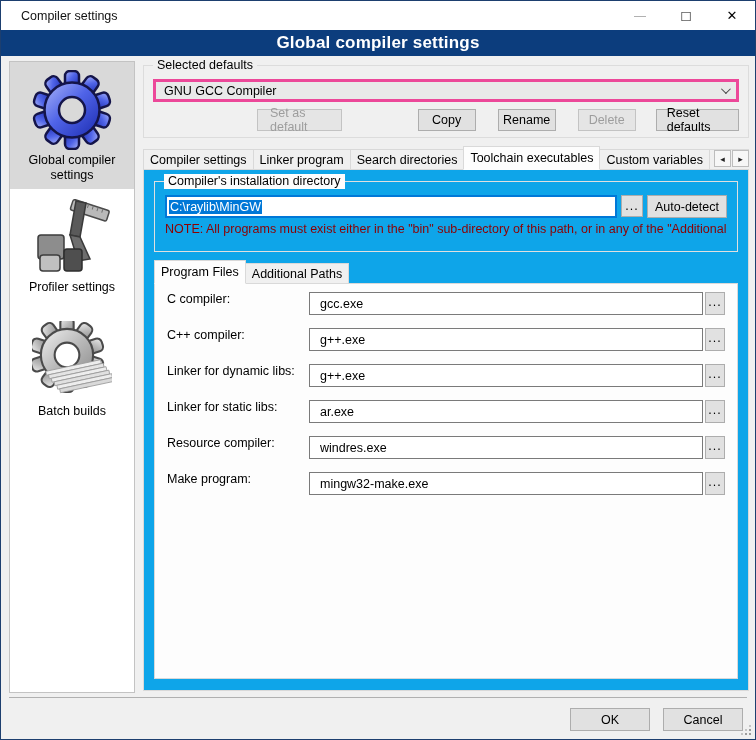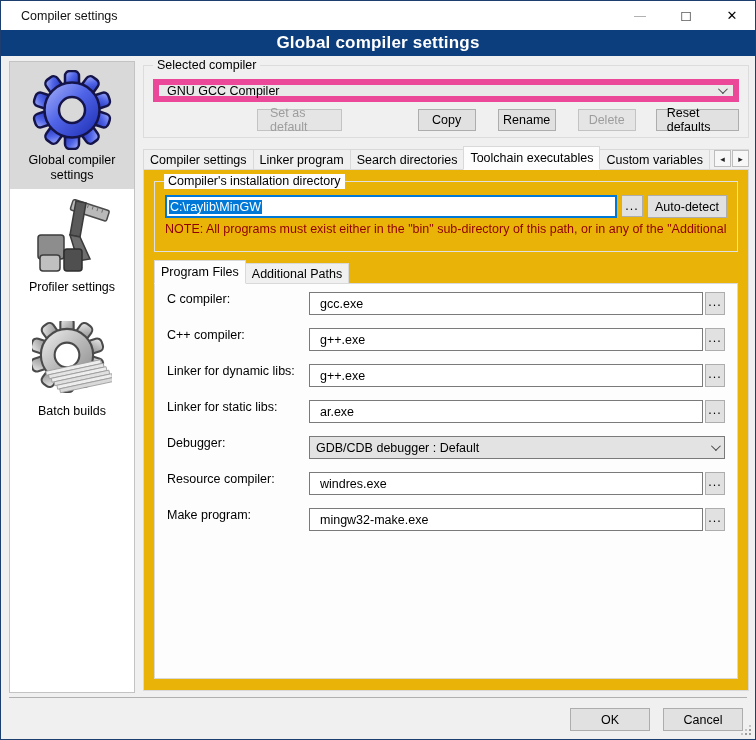--- a/index.html
+++ b/index.html
@@ -32,42 +32,42 @@
   
   .content { position:absolute; left:142px; top:0; width:606px; }
 
   
   .groupbox { position:relative; border:1px solid #dcdcdc; }
   .groupbox > .legend { position:absolute; top:-8px; left:9px; padding:0 4px; line-height:15px; }
   .legend-gray { background:#f0f0f0; }
   .legend-white { background:#fdfdfd; }
 
   .group-compiler { margin-top:9px; height:73px; padding:0 9px; }
-  .combo { height:23px; border:6px solid #ec4899; background:#e9e9e9; display:flex; align-items:center; padding:0 8px; }
+  .combo { height:23px; border:3px solid #ec4899; background:#e9e9e9; display:flex; align-items:center; padding:0 8px; }
   .combo-main { margin-top:13px; }
   .chev { width:7px; height:7px; border-right:1.5px solid #474747; border-bottom:1.5px solid #474747; transform:rotate(45deg) translateY(-2px); margin-left:auto; flex:none; }
 
   .btn { height:22px; background:#e1e1e1; border:1px solid #adadad; display:flex; align-items:center; justify-content:center; font-size:12.5px; cursor:default; }
   .btn.disabled { color:#9d9d9d; border-color:#c3c3c3; background:#e5e5e5; }
   .btn-row { margin-top:7px; display:flex;gap:20px; }
   .b-set { margin-left:104px; padding:0 12px; }
   .b-copy { margin-left:56px; width:75px; }
   .b-ren { margin-left:2px; width:75px; }
   .b-del { margin-left:2px; width:75px; }
   .b-reset { margin-left:auto; padding:0 10px; }
 
   
   .tabs { margin-top:8px; display:flex; align-items:flex-end; position:relative; height:24px; width:606px; overflow:hidden; }
   .tab { height:21px; padding:0 6px; border:1px solid #d9d9d9; background:#f0f0f0; display:flex; align-items:center; margin-right:-1px; white-space:nowrap; cursor:default; }
   .tab.active { height:24px; background:#fdfdfd; border-bottom:1px solid #fdfdfd; position:relative; z-index:2; }
   .tab.clip { width:44px; overflow:hidden; padding-right:0; flex:none; }
   .tab-arrows { position:absolute; right:0; bottom:3px; display:flex; z-index:3; background:#f0f0f0; padding-left:2px; }
   .tab-arrow { width:17px; height:17px; border:1px solid #bdbdbd; background:#f7f7f7; display:flex; align-items:center; justify-content:center; font-size:9px; color:#222; margin-left:1px; cursor:default; }
 
-  .tab-pane { position:relative; margin-top:-1px; width:606px; height:522px; border:1px solid #d9d9d9; background:#eab308; padding:0 7px; z-index:1; }
+  .tab-pane { position:relative; margin-top:-1px; width:606px; height:522px; border:1px solid #d9d9d9; background:#0ea5e9; padding:0 7px; z-index:1; }
 
   
   .group-install { margin:11px 3px 0; height:71px; padding:0 10px; border-color:#e0e0e0; }
   .install-row { margin-top:13px; display:flex; height:23px; }
   .input-focused { flex:1; border:2px solid #0078d7; background:#fff; display:flex; align-items:center; padding:0 2px; white-space:nowrap; overflow:hidden; }
   .seltext { background:#0078d7; color:#fff; padding:0 1px; }
   .dots-btn { width:22px; margin-left:4px; flex:none; }
   .autodetect-btn { width:80px; margin-left:4px; flex:none; height:23px; }
   .note { margin-top:4px; color:#8e0000; white-space:nowrap; overflow:hidden; }
 
@@ -188,21 +188,21 @@
             <rect x="26" y="64" width="56" height="4" fill="#d9d9d9" stroke="#9a9a9a" stroke-width="0.8"></rect>
           </g>
         </svg>
         <span class="side-label">Batch builds</span>
       </div>
     </div>
 
     <div class="content">
 
       <div class="groupbox group-compiler">
-        <span class="legend legend-gray">Selected compiler</span>
+        <span class="legend legend-gray">Selected defaults</span>
         <div class="combo combo-main">
           <span>GNU GCC Compiler</span>
           <span class="chev"></span>
         </div>
         <div class="btn-row">
           <div class="btn disabled b-set">Set as default</div>
           <div class="btn b-copy">Copy</div>
           <div class="btn b-ren">Rename</div>
           <div class="btn disabled b-del">Delete</div>
           <div class="btn b-reset">Reset defaults</div>
@@ -270,27 +270,20 @@
           </div>
 
           <div class="field-row">
             <span class="field-label">Linker for static libs:</span>
             <div class="field-input">ar.exe</div>
             <div class="btn field-dots">
                 <span class="dots-glyph">...</span>
               </div>
           </div>
 
-          <div class="field-row">
-            <span class="field-label">Debugger:</span>
-            <div class="field-select">
-              <span>GDB/CDB debugger : Default</span>
-              <span class="chev"></span>
-            </div>
-          </div>
 
           <div class="field-row">
             <span class="field-label">Resource compiler:</span>
             <div class="field-input">windres.exe</div>
             <div class="btn field-dots">
                 <span class="dots-glyph">...</span>
               </div>
           </div>
 
           <div class="field-row">

